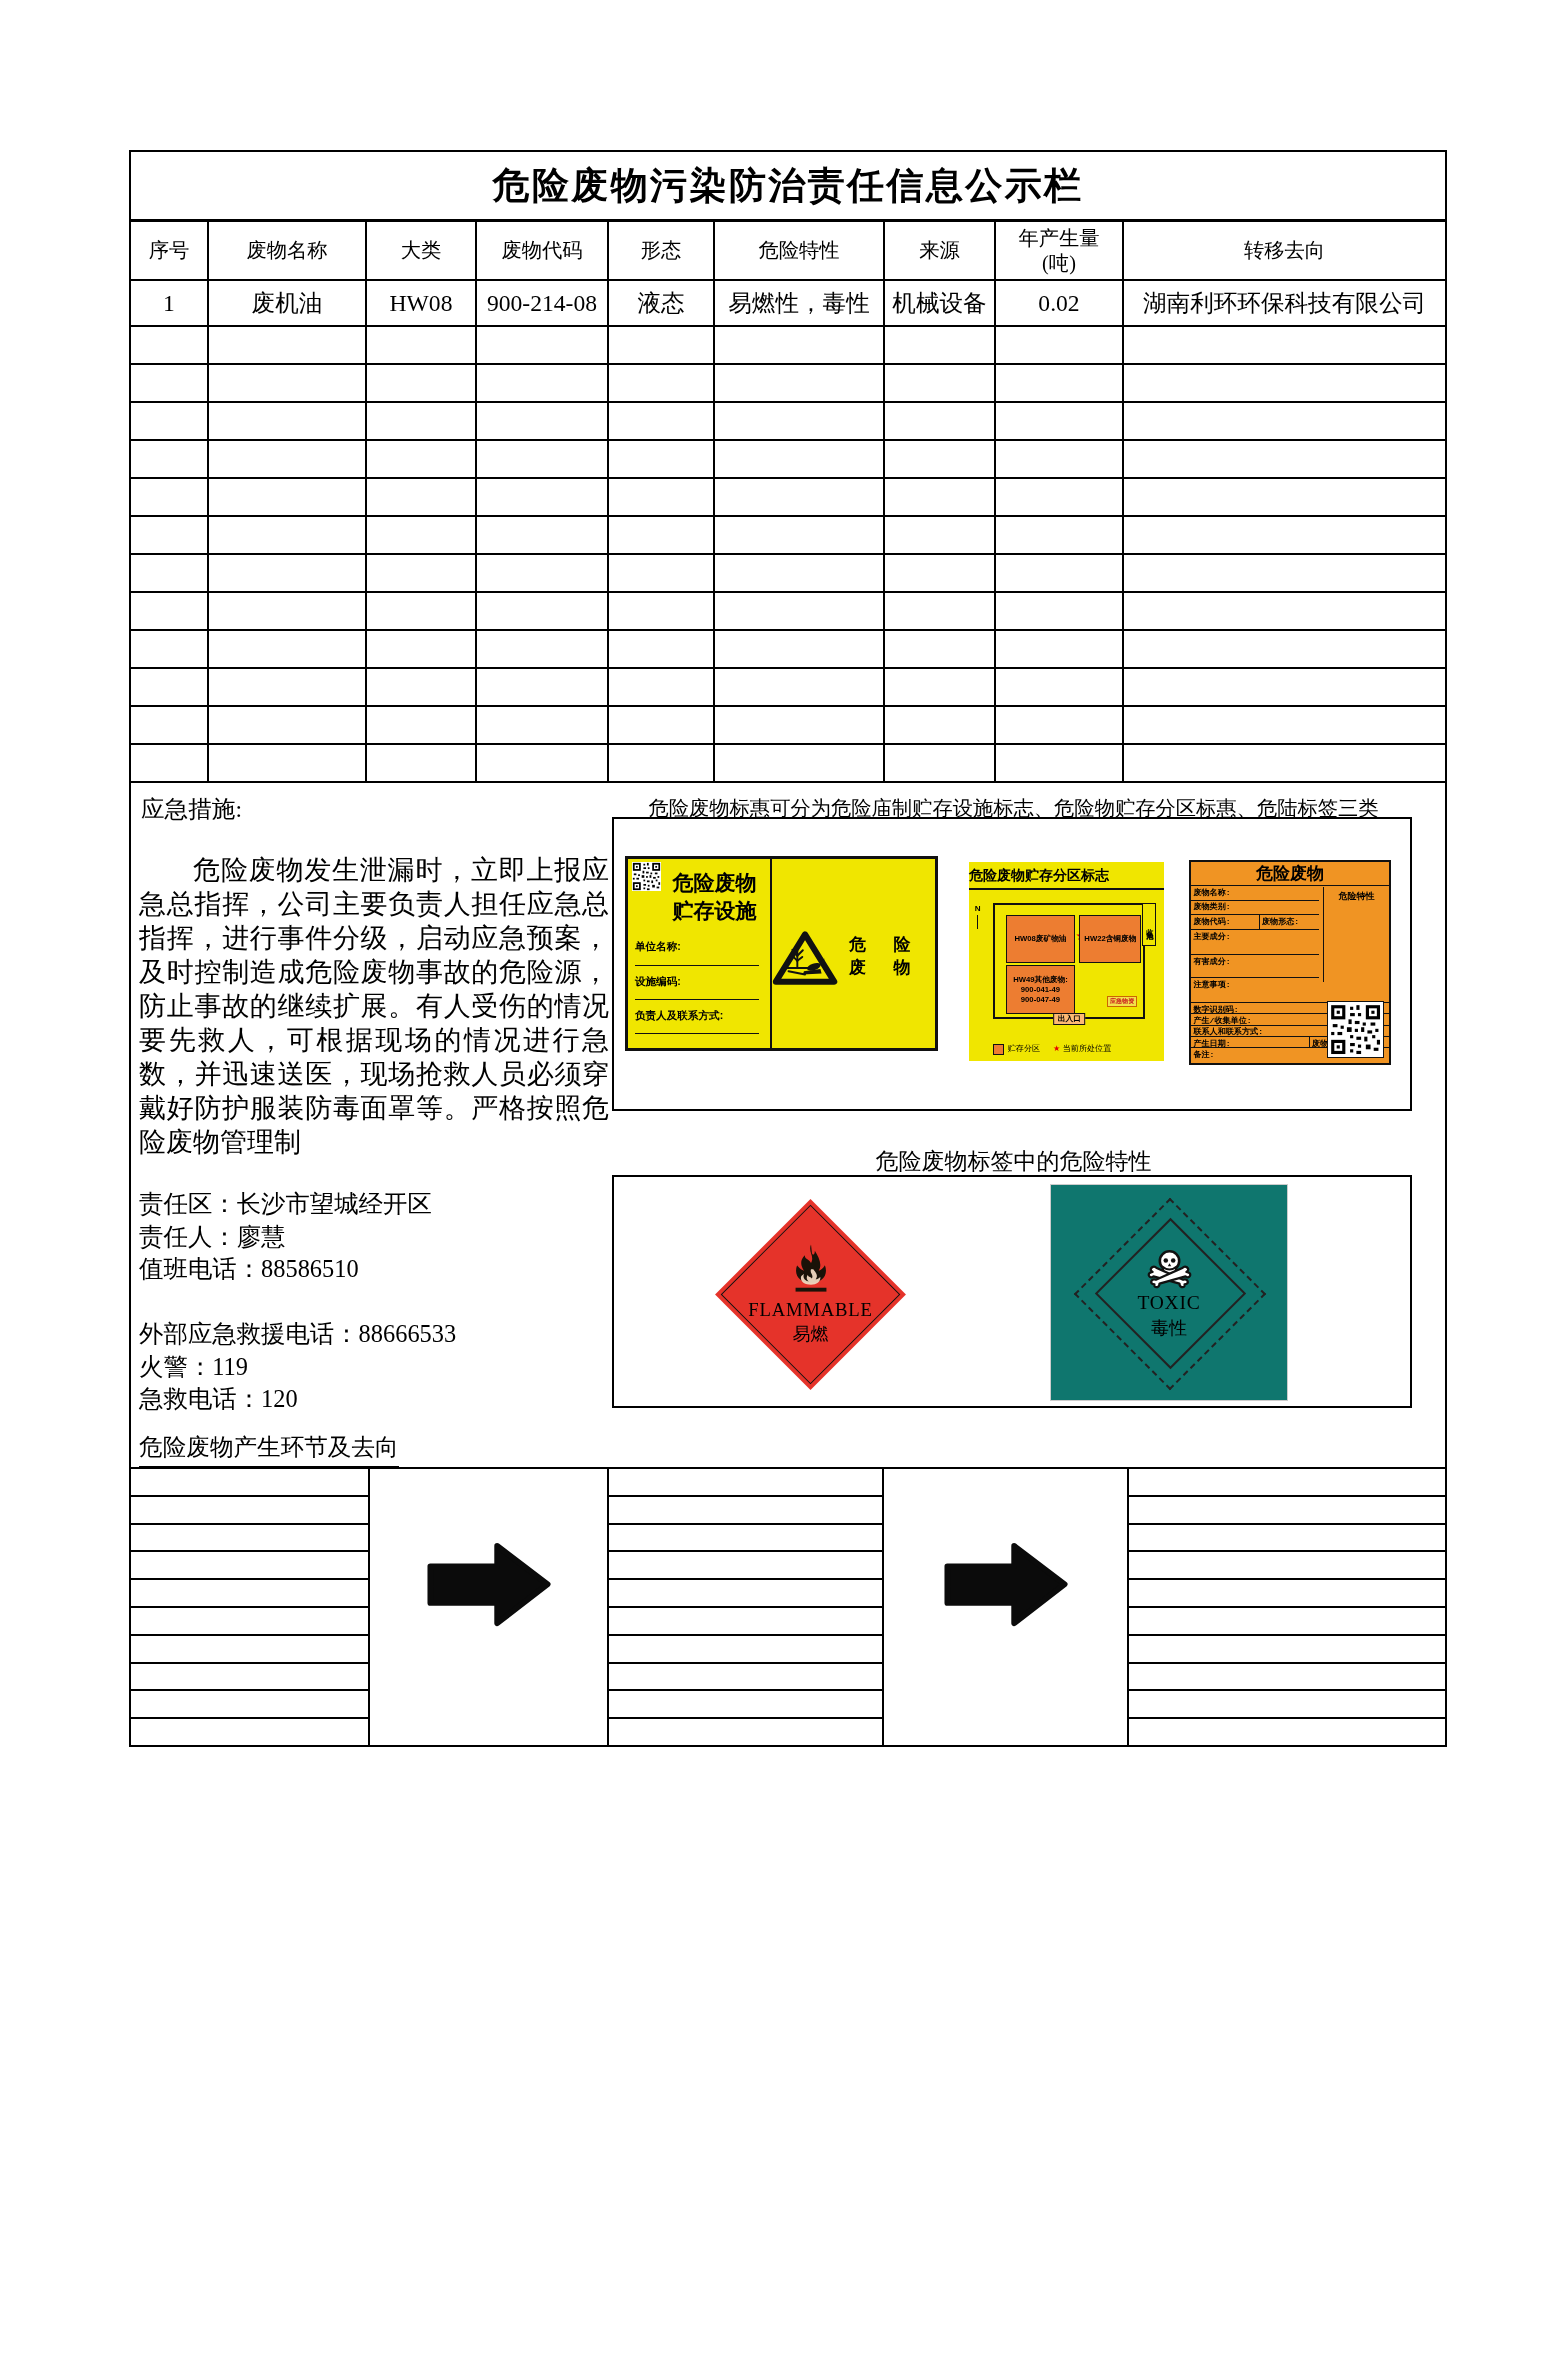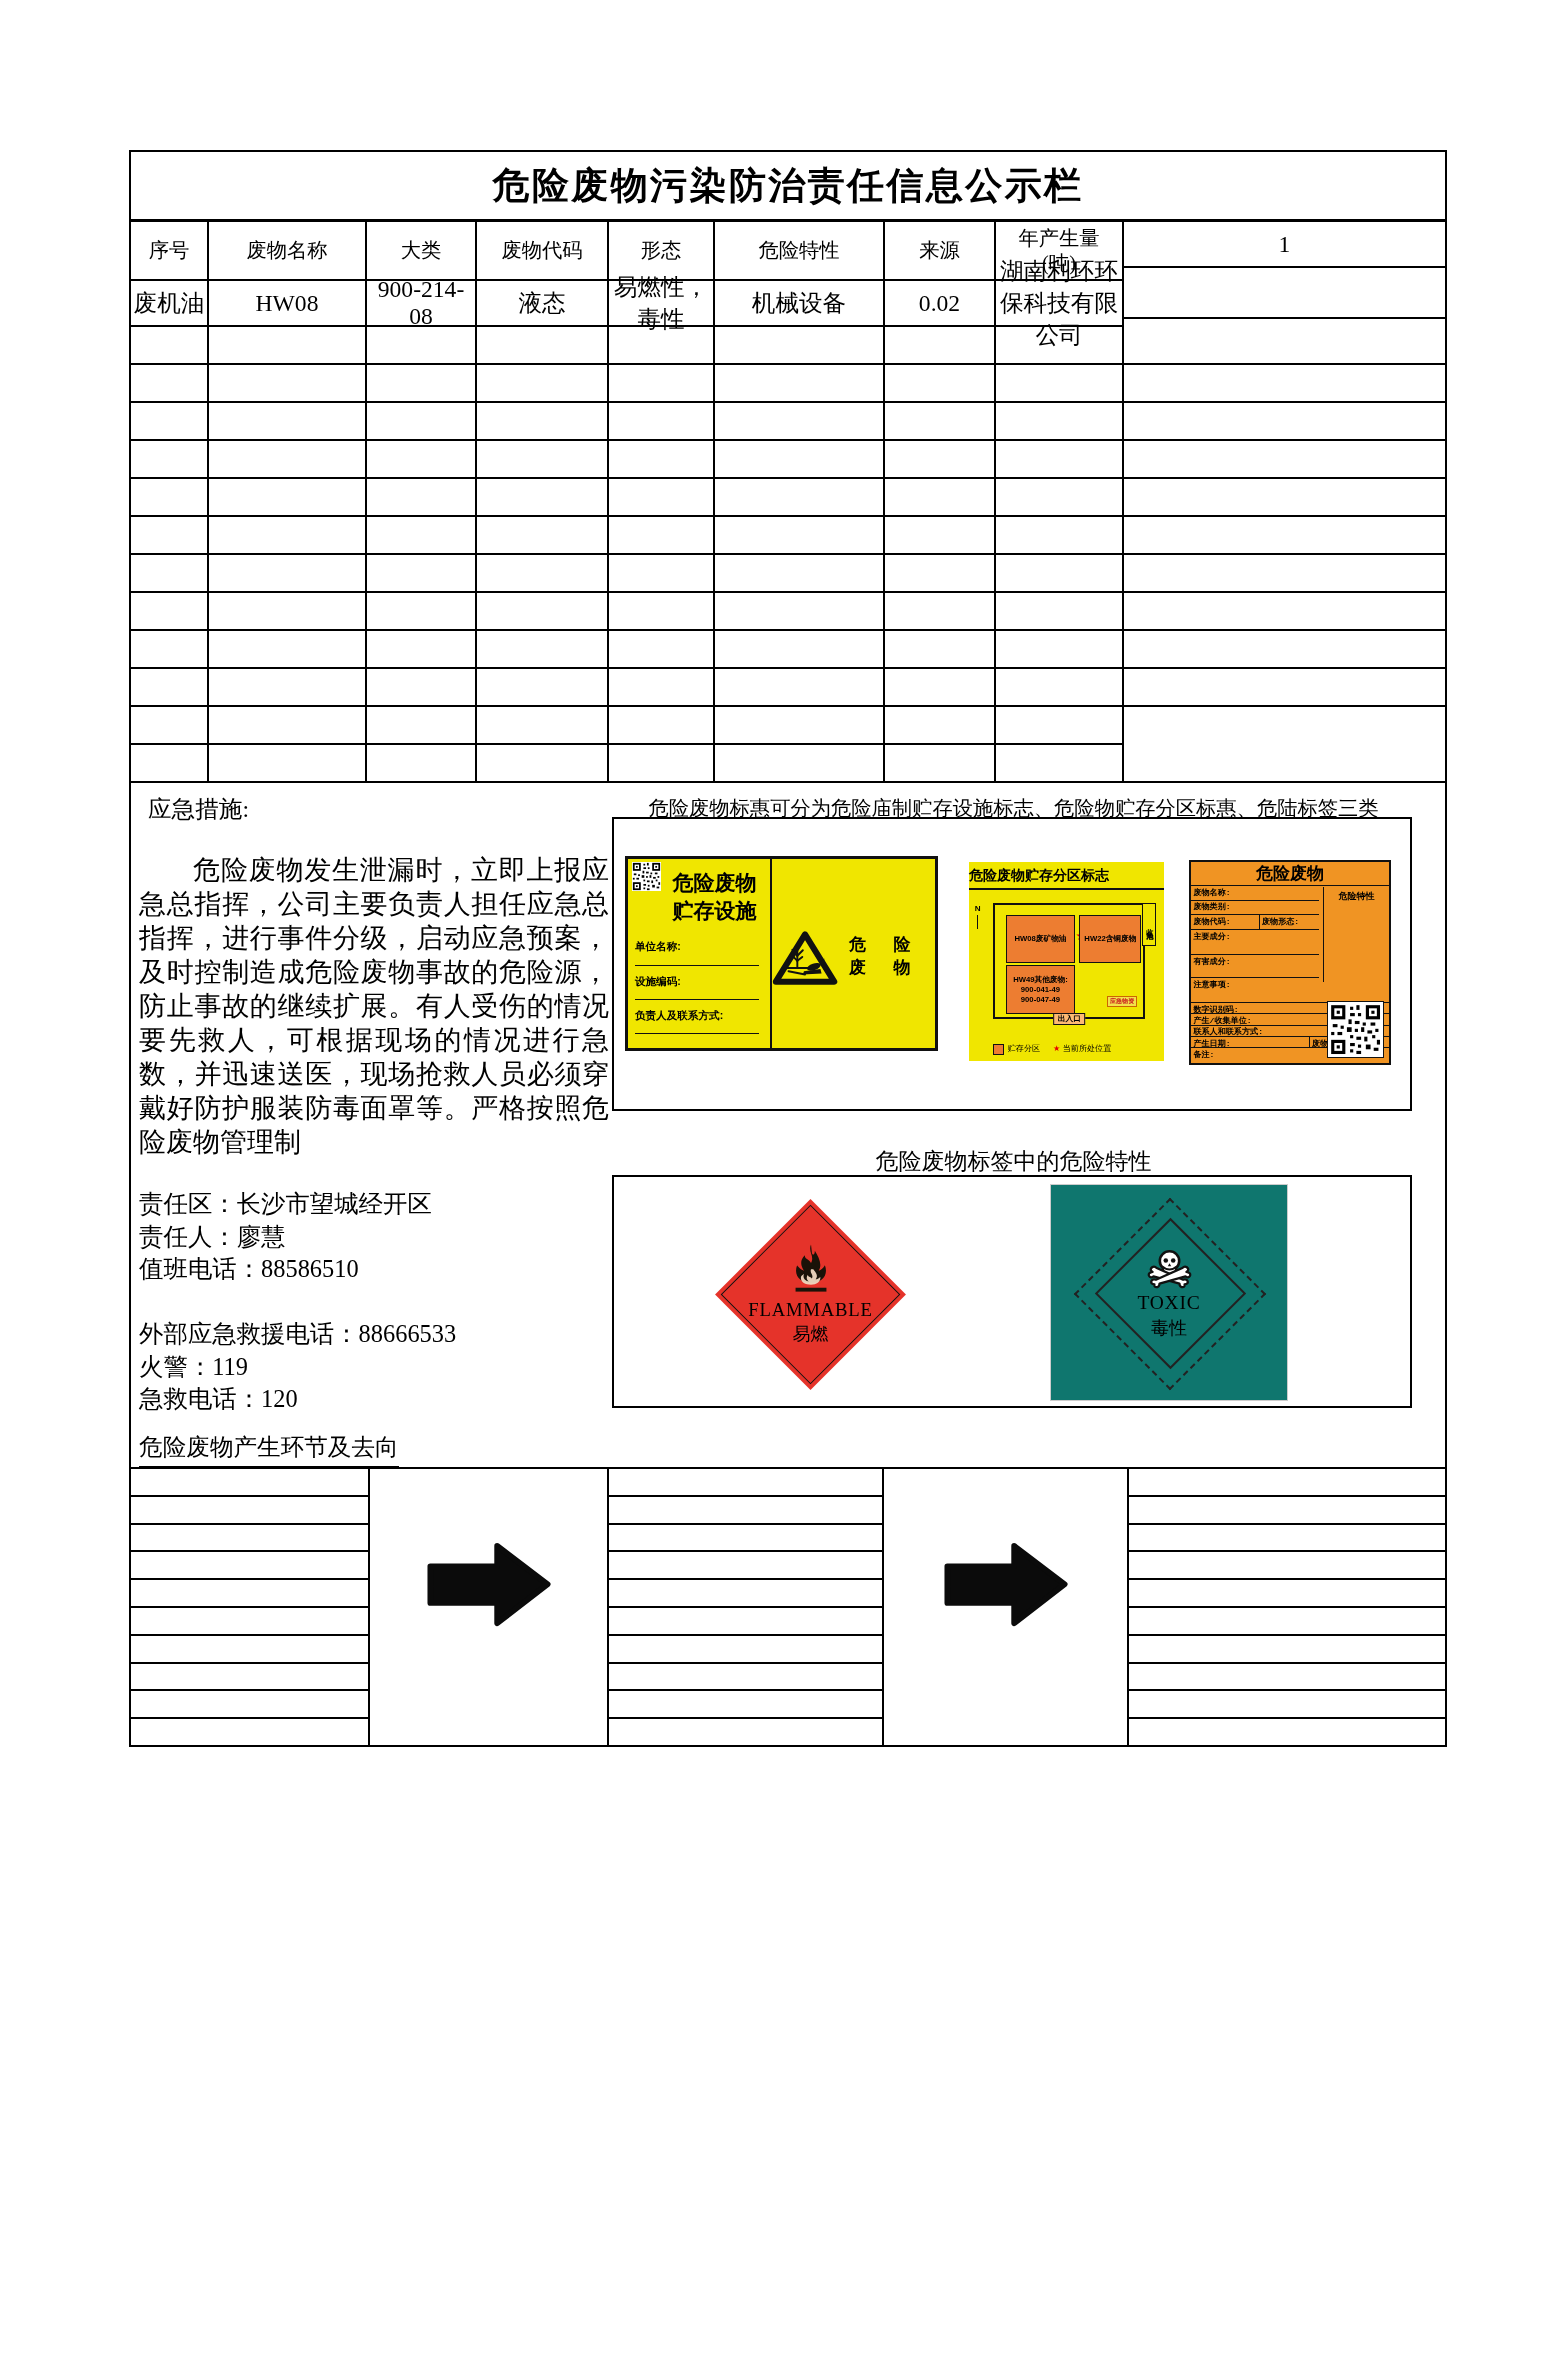--- a/index.html
+++ b/index.html
@@ -17,21 +17,21 @@
   .main .c{border-right:2px solid #000;border-bottom:2px solid #000;
            display:flex;align-items:center;justify-content:center;text-align:center;}
   .main .c:nth-child(9n){border-right:none;}
   .main .h{height:57px;font-size:20.3px;line-height:24.4px;white-space:pre-line;}
   .main .d{height:44px;font-size:23.6px;}
   .main .e{height:36px;}
   .main .rlast{border-bottom:none !important;}
 
   
   .mid{position:relative;height:684px;}
-  .em-label{position:absolute;left:17px;top:9.8px;font-size:23.6px;}
+  .em-label{position:absolute;left:10px;top:9.8px;font-size:23.6px;}
   .caption{position:absolute;left:476px;top:11.4px;width:813px;text-align:center;font-size:20.3px;}
   .em-text{position:absolute;left:8.1px;top:70px;width:470px;font-size:27px;line-height:34px;
            text-align:justify;text-indent:54px;}
   .resp{position:absolute;left:8.1px;top:405px;font-size:24.4px;line-height:32.5px;}
   .h2{position:absolute;left:476px;top:363px;width:813px;text-align:center;font-size:23px;}
   .h3{position:absolute;left:8.1px;top:648px;font-size:23.6px;border-bottom:2px solid #000;padding-bottom:3.3px;}
 
   .box1{position:absolute;left:481px;top:34px;width:796px;height:290px;border:2.4px solid #000;background:#fff;}
   .box2{position:absolute;left:481px;top:392px;width:796px;height:229px;border:2.4px solid #000;background:#fff;}
 
@@ -174,20 +174,21 @@
     <div class="main" id="main-table">
         <div class="c h">序号</div>
         <div class="c h">废物名称</div>
         <div class="c h">大类</div>
         <div class="c h">废物代码</div>
         <div class="c h">形态</div>
         <div class="c h">危险特性</div>
         <div class="c h">来源</div>
         <div class="c h">年产生量
 (吨)</div>
+        <div class="c h">转移去向</div>
         <div class="c d">1</div>
         <div class="c d">废机油</div>
         <div class="c d">HW08</div>
         <div class="c d">900-214-08</div>
         <div class="c d">液态</div>
         <div class="c d">易燃性，毒性</div>
         <div class="c d">机械设备</div>
         <div class="c d">0.02</div>
         <div class="c d">湖南利环环保科技有限公司</div>
         <div class="c e"></div>

